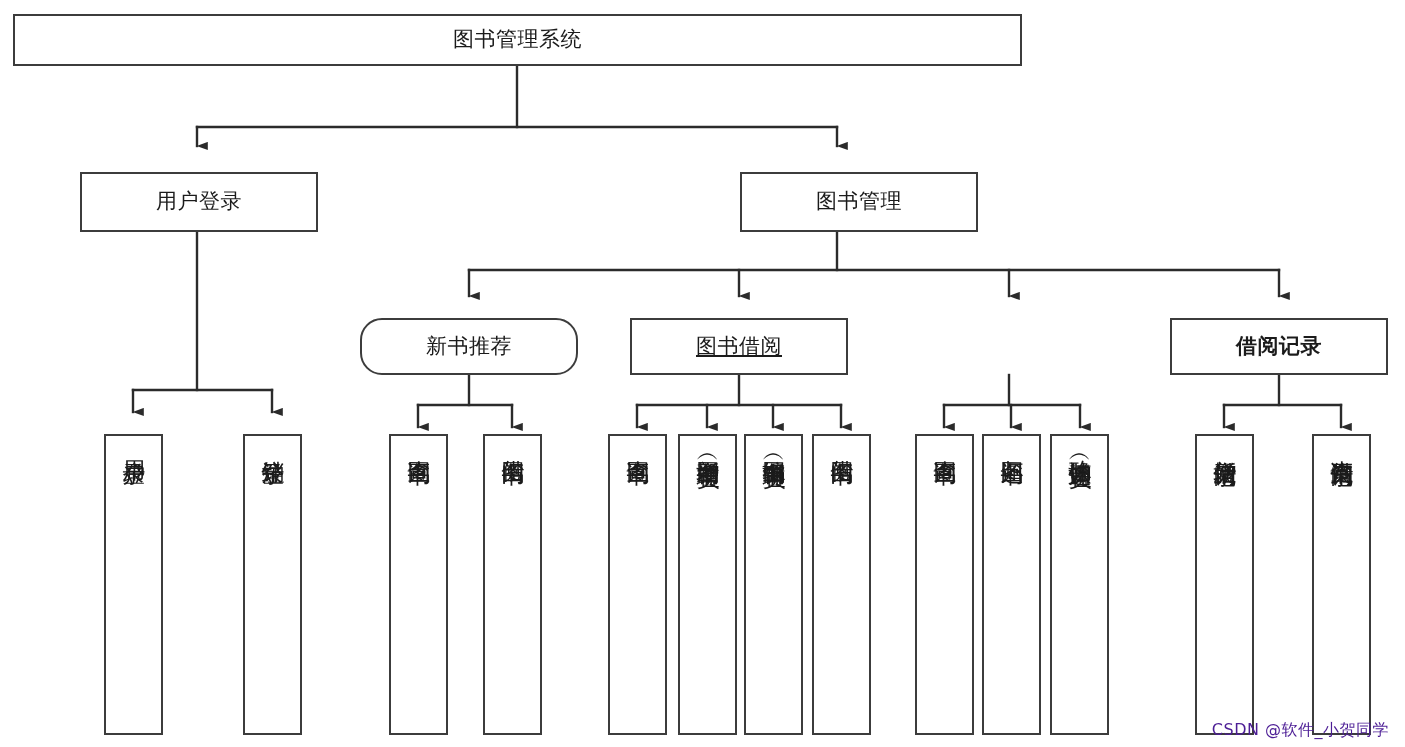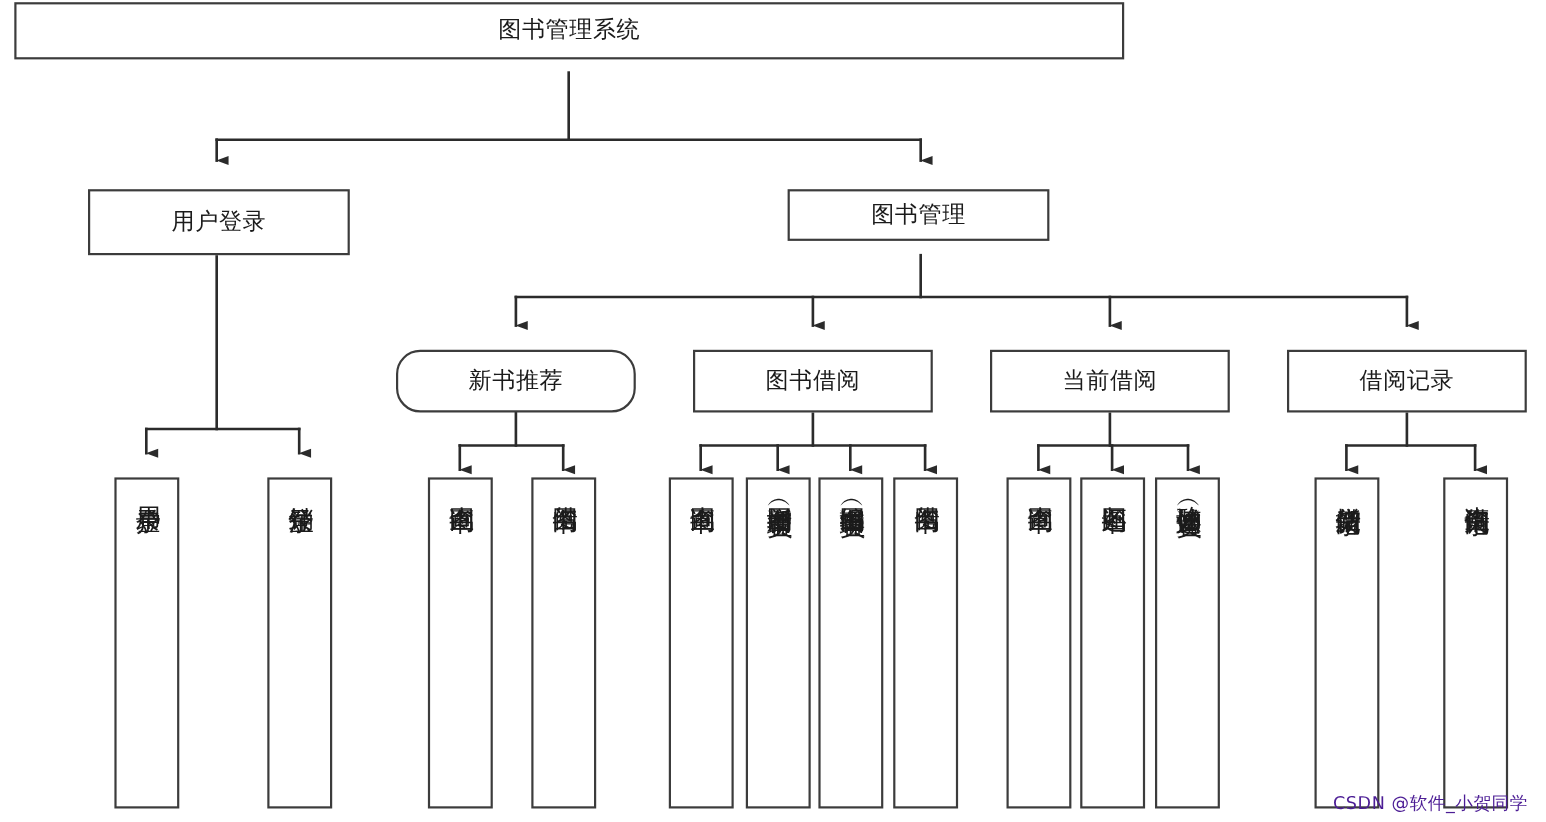--- a/index.html
+++ b/index.html
@@ -117,41 +117,38 @@
       <path d="M1011,405 L1011,427" marker-end="url(#arrowhead)"></path>
       <path d="M1080,405 L1080,427" marker-end="url(#arrowhead)"></path>
 
       <path d="M1279,375 L1279,405"></path>
       <path d="M1224,405 L1341,405"></path>
       <path d="M1224,405 L1224,427" marker-end="url(#arrowhead)"></path>
       <path d="M1341,405 L1341,427" marker-end="url(#arrowhead)"></path>
     </g>
   </svg>
 
-  <div class="node horizontal" style="left:13px; top:2px; width:1009px; height:52px;">
+  <div class="node horizontal" style="left:13px; top:14px; width:1009px; height:52px;">
     <span class="hlabel">图书管理系统</span>
   </div>
 
   <div class="node horizontal" style="left:80px; top:172px; width:238px; height:60px;">
     <span class="hlabel">用户登录</span>
   </div>
-  <div class="node horizontal" style="left:716px; top:172px; width:238px; height:47px;">
+  <div class="node horizontal" style="left:740px; top:172px; width:238px; height:60px;">
     <span class="hlabel">图书管理</span>
   </div>
 
   <div class="node horizontal" style="left:360px; top:318px; width:218px; height:57px;border-radius:22px;">
     <span class="hlabel">新书推荐</span>
   </div>
-  <div class="node horizontal" style="left:630px; top:318px; width:218px; height:57px;">
+  <div class="node horizontal" style="left:630px; top:318px; width:218px; height:57px;text-decoration:underline;">
     <span class="hlabel">图书借阅</span>
   </div>
-  <div class="node horizontal" style="left:900px; top:318px; width:218px; height:57px;">
-    <span class="hlabel">当前借阅</span>
-  </div>
-  <div class="node horizontal" style="left:1170px; top:318px; width:218px; height:57px;">
+  <div class="node horizontal" style="left:1170px; top:318px; width:218px; height:57px;font-weight:bold;">
     <span class="hlabel">借阅记录</span>
   </div>
 
   <div class="node vertical" style="left:104px; top:434px; width:59px; height:301px;">
     <span class="vlabel">用户登录</span>
   </div>
   <div class="node vertical" style="left:243px; top:434px; width:59px; height:301px;">
     <span class="vlabel">注销登录</span>
   </div>
 

